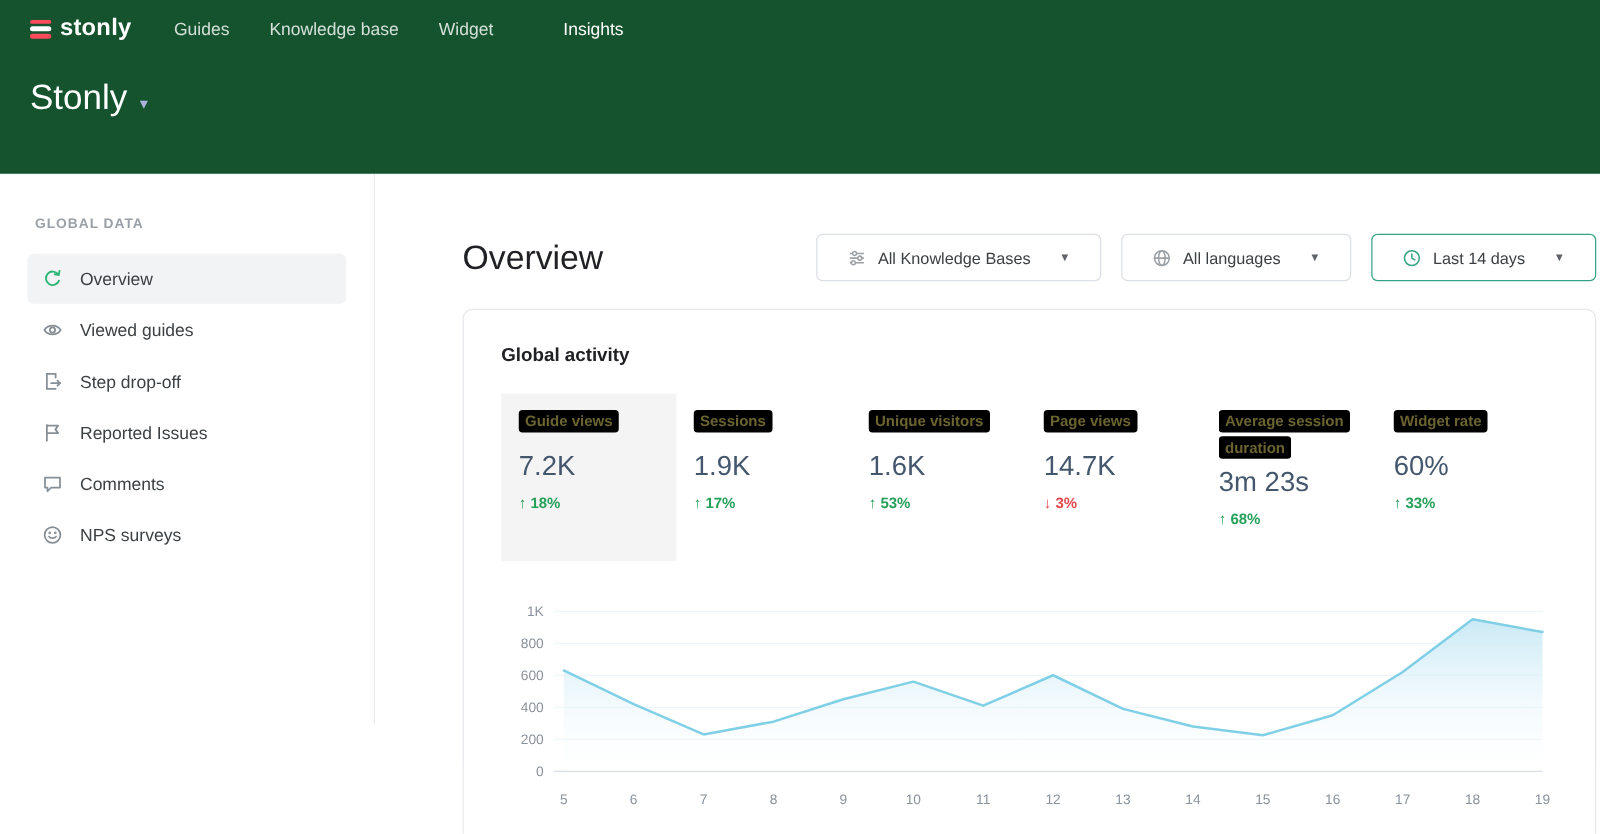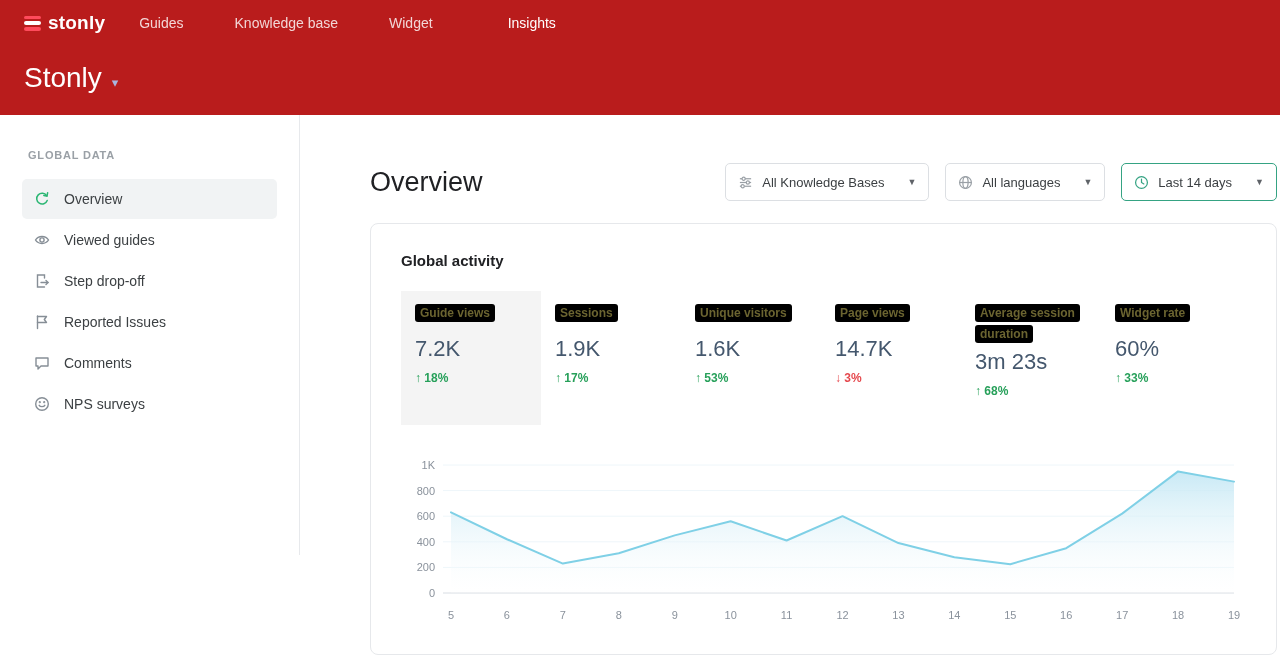--- a/index.html
+++ b/index.html
@@ -1,50 +1,50 @@
 <!DOCTYPE html>
 <html><head>
 <meta charset="utf-8">
 <style>
   * { box-sizing: border-box; margin: 0; padding: 0; }
   html,body { width:1280px; height:667px; overflow:hidden; }
   body { font-family: "Liberation Sans", sans-serif; background:#fff; color:#202124; }
 
   
-  .header { height:115px; background:#b91c1c; padding:0 0 0 24px; position:relative; }
+  .header { height:139px; background:#14532d; padding:0 0 0 24px; position:relative; }
   .topnav { display:flex; align-items:center; height:38px; padding-top:8px; }
   .logo { display:flex; align-items:center; gap:7px; cursor:pointer; }
   .logo-mark { width:17px; height:15px; display:flex; flex-direction:column; justify-content:space-between; }
   .logo-mark span { display:block; height:3.6px; border-radius:2px; }
   .logo-mark span:nth-child(1){ background:#ff4b5c; width:100%; }
   .logo-mark span:nth-child(2){ background:#ffffff; width:100%; }
   .logo-mark span:nth-child(3){ background:#ff4b5c; width:100%; }
   .logo-text { color:#fff; font-size:19px; font-weight:bold; letter-spacing:.2px; }
-  .nav-items { display:flex; margin-left:34px; gap:51px; }
+  .nav-items { display:flex; margin-left:34px; gap:32px; }
   .nav-item { color:rgba(255,255,255,.82); font-size:14px; cursor:pointer; }
   .nav-item.active { color:#fff; font-weight:normal;padding-left:24px; }
   .workspace { display:flex; align-items:baseline; gap:10px; margin-top:24px; cursor:pointer; }
   .workspace-name { color:#fff; font-size:28px; font-weight:500; }
   .workspace-caret { color:#aab4dd; font-size:13px; }
 
   
   .content { display:flex; height:440px; }
   .sidebar { width:300px; border-right:1px solid #e7e9ec; padding:34px 22px 0 28px; flex-shrink:0; }
   .section-label { font-size:11px; color:#9aa0a6; letter-spacing:.8px; margin-bottom:18px; font-weight:bold; }
   .side-item { display:flex; align-items:center; gap:14px; height:40px; padding:0 12px; margin:0 0 1px -6px;
                border-radius:5px; font-size:14px; color:#3c4043; cursor:pointer; }
   .side-item.active { background:#f1f3f4; }
   .side-item svg { width:16px; height:16px; color:#868e96; flex-shrink:0; }
   .side-item.active svg { color:#2bb673; }
 
   .main { flex:1; padding:0 10px 0 70px; }
   .main-head { display:flex; align-items:center; justify-content:space-between; margin-top:48px; }
   .page-title { font-size:27px; font-weight:400; color:#202124; }
   .filters { display:flex; gap:16px; }
-  .filter { display:flex; align-items:center; gap:9px; height:38px; padding:0 12px; background:#fff;
+  .filter { display:flex; align-items:center; gap:9px; height:38px; padding:0 24px; background:#fff;
             border:1px solid #dcdfe3; border-radius:5px; font-size:13px; color:#3c4043; cursor:pointer; }
   .filter svg { width:15px; height:15px; color:#9aa0a6; }
   .filter .caret { margin-left:14px; font-size:9px; color:#5f6368; }
   .filter.accent { border:1px solid #35a383; }
   .filter.accent svg { color:#35a383; }
 
   
   .card { margin-top:22px; border:1px solid #e6e8eb; border-radius:8px; padding:28px 30px; height:432px; background:#fff; }
   .card-title { font-size:15px; font-weight:bold; color:#202124; }
   .metrics { display:flex; margin-top:22px; }

